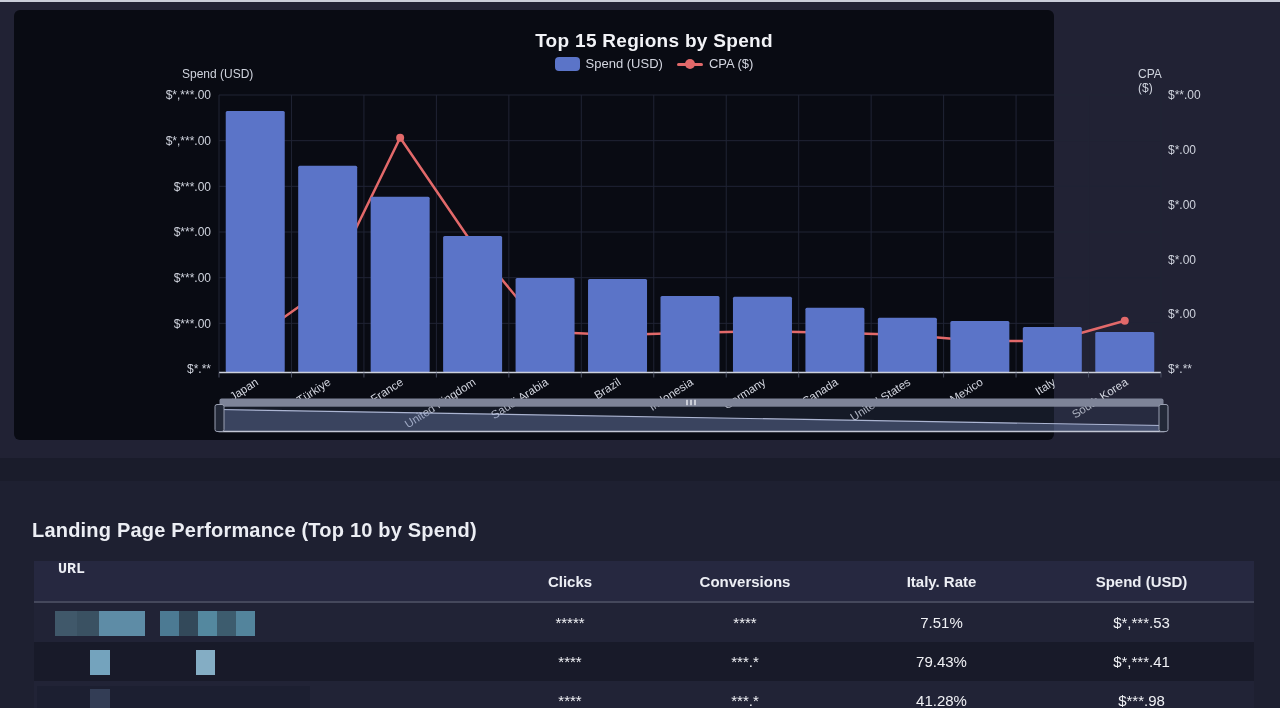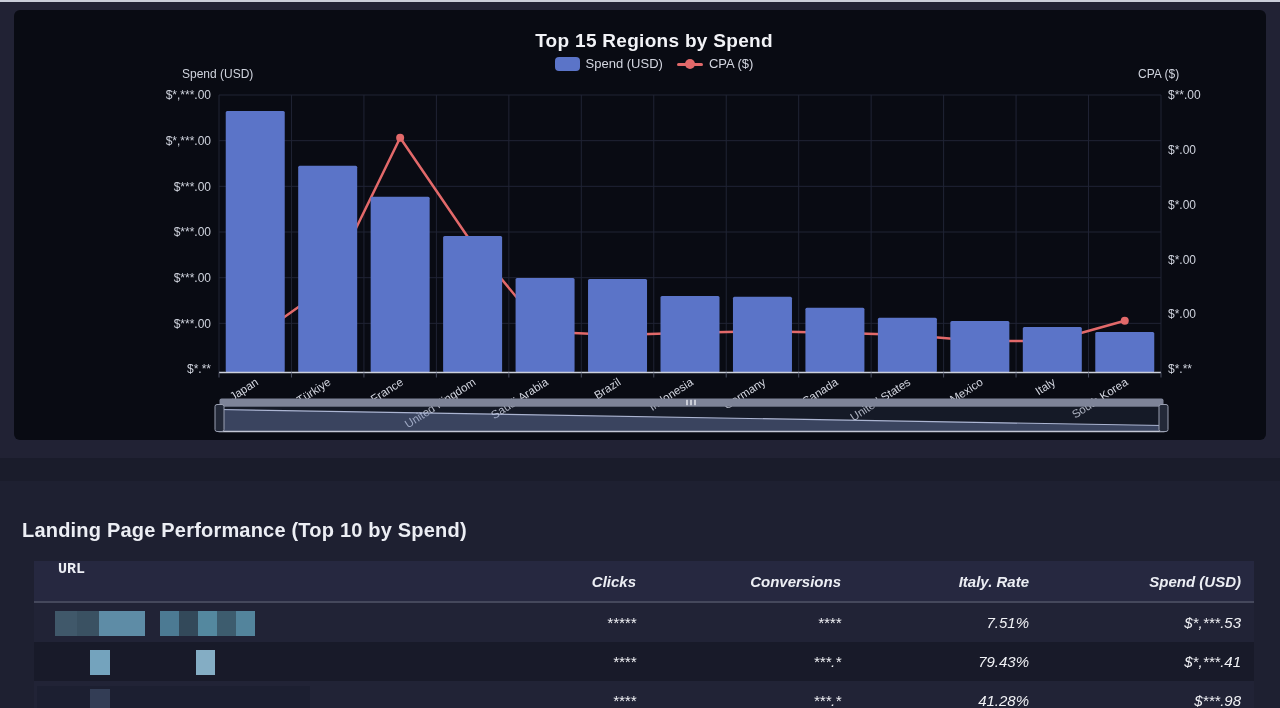--- a/index.html
+++ b/index.html
@@ -1,21 +1,21 @@
 <!DOCTYPE html>
 <html><head>
 <meta charset="utf-8">
 <style>
   * { margin:0; padding:0; box-sizing:border-box; }
   html,body { width:1280px; height:708px; overflow:hidden; background:#212234;
               font-family:"Liberation Sans","DejaVu Sans",sans-serif; }
   .top-strip { position:absolute; left:0; top:0; width:1280px; height:2px; background:#c9cdd8; }
 
   
-  .chart-card { position:absolute; left:14px; top:10px; width:1252px; height:430px;
+  .chart-card { position:absolute; left:14px; top:10px; width:1040px; height:430px;
                 background:#090b13; border-radius:6px; }
   .chart-title { position:absolute; left:0; top:20px; width:1280px; text-align:center;
                  font-size:19px; font-weight:bold; color:#f2f3f7; letter-spacing:.3px; }
   .legend { position:absolute; left:0; top:46px; width:1280px; display:flex;
             justify-content:center; align-items:center; gap:14px; }
   .legend-item { display:flex; align-items:center; gap:6px; }
   .legend-swatch { width:25px; height:14px; border-radius:4px; }
   .legend-line { position:relative; width:26px; height:14px; }
   .legend-line .seg { position:absolute; left:0; top:6px; width:26px; height:3px; border-radius:2px; }
   .legend-line .dot { position:absolute; left:8px; top:2px; width:10px; height:10px; border-radius:50%; }
@@ -23,31 +23,31 @@
   .axis-name { position:absolute; top:57px; font-size:12px; color:#cfd3dd; }
   .axis-name.left { left:168px; }
   .axis-name.right { left:1124px; }
   #chart-svg { position:absolute; left:0; top:0; }
 
   
   .band { position:absolute; left:0; top:458px; width:1280px; height:23px; background:#1a1c2b; }
 
   
   .table-card { position:absolute; left:0; top:481px; width:1280px; height:227px; background:#1e2031; }
-  .table-title { position:absolute; left:22px; top:38px; font-size:20px; font-weight:bold;
+  .table-title { position:absolute; left:32px; top:38px; font-size:20px; font-weight:bold;
                  color:#eceef4; letter-spacing:.2px; }
   .lp-table { position:absolute; left:34px; top:80px; width:1220px; }
   .t-row { display:flex; align-items:center; }
   .t-header { height:42px; background:#262840; font-weight:bold; color:#eceef4; font-size:15px;
               border-bottom:2px solid #45485c; }
   .t-data { height:39px; font-size:15px; color:#f0f1f5; }
   .t-data:nth-child(even) { background:#181a29; }
   .t-data:nth-child(odd)  { background:#212336; }
   .c-url  { flex:1 1 auto; padding-left:24px; position:relative; height:100%;font-family:Liberation Mono, monospace; }
-  .c-num  { text-align:right; padding-right:13px;font-style:italic; }
+  .c-num  { text-align:center; padding-right:13px; }
   .c-clicks { width:145px; } .c-conv { width:205px; } .c-rate { width:188px; } .c-spend { width:212px; }
   .mask-block { position:absolute; display:block; }
 </style>
 </head>
 <body>
 
 <div class="top-strip"></div>
 
 <section class="chart-card">
   <div class="chart-title">Top 15 Regions by Spend</div>

